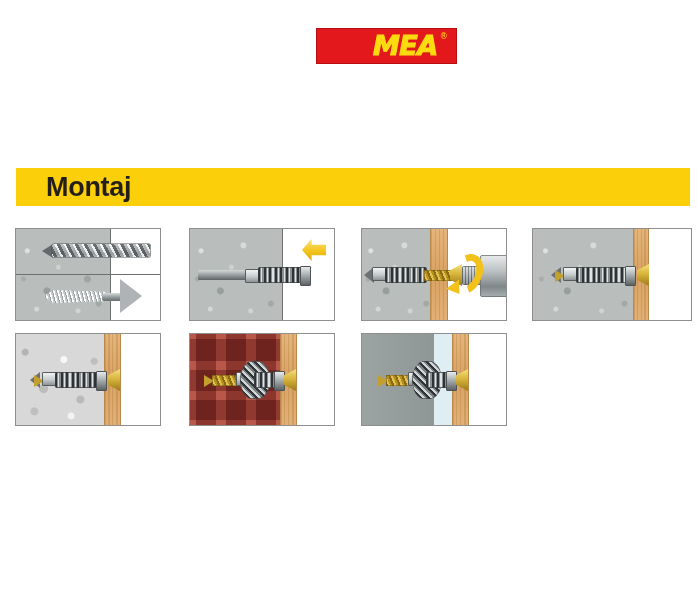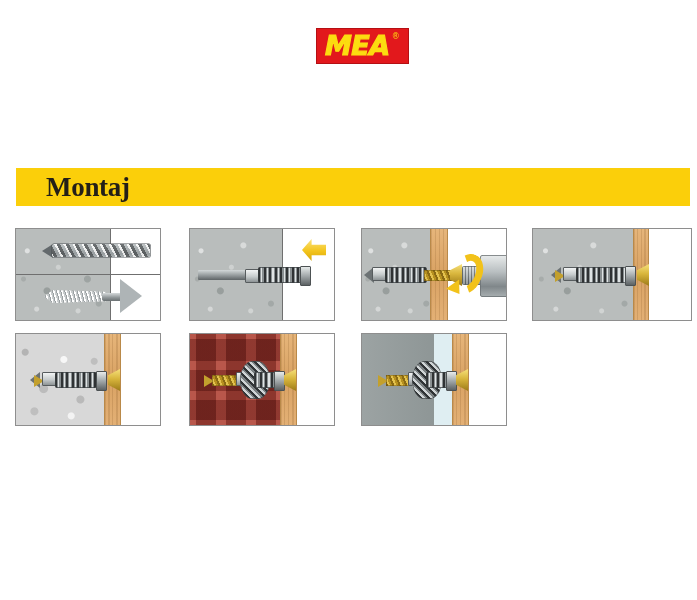--- a/index.html
+++ b/index.html
@@ -80,41 +80,42 @@
     top: 1px;
   }
   #mea-word {
     font-family: "DejaVu Sans", sans-serif;
     font-weight: bold;
     font-style: italic;
     font-size: 27px;
     line-height: 27px;
     color: #fcdc10;
     letter-spacing: -0.5px;
+    margin-left: 48px;
     -webkit-text-stroke: 1.2px #fcdc10;
   }
   #mea-reg {
     font-family: "DejaVu Sans", sans-serif;
     font-size: 8px;
     color: #fcdc10;
     margin-left: 2px;
     margin-top: 1px;
   }
 
   
   #montaj-banner {
     position: absolute;
     left: 16px; top: 168px;
     width: 674px; height: 38px;
     background: #fbcf0a;
     display: flex;
     align-items: center;
   }
   #montaj-title {
-    font-family: Liberation Serif, serif;
+    font-family: Liberation Sans, sans-serif;
     font-weight: bold;
     font-size: 27px;
     color: #231f18;
     margin-left: 30px;
     letter-spacing: -0.3px;
   }
 
   
   #steps-area {
     position: absolute;

